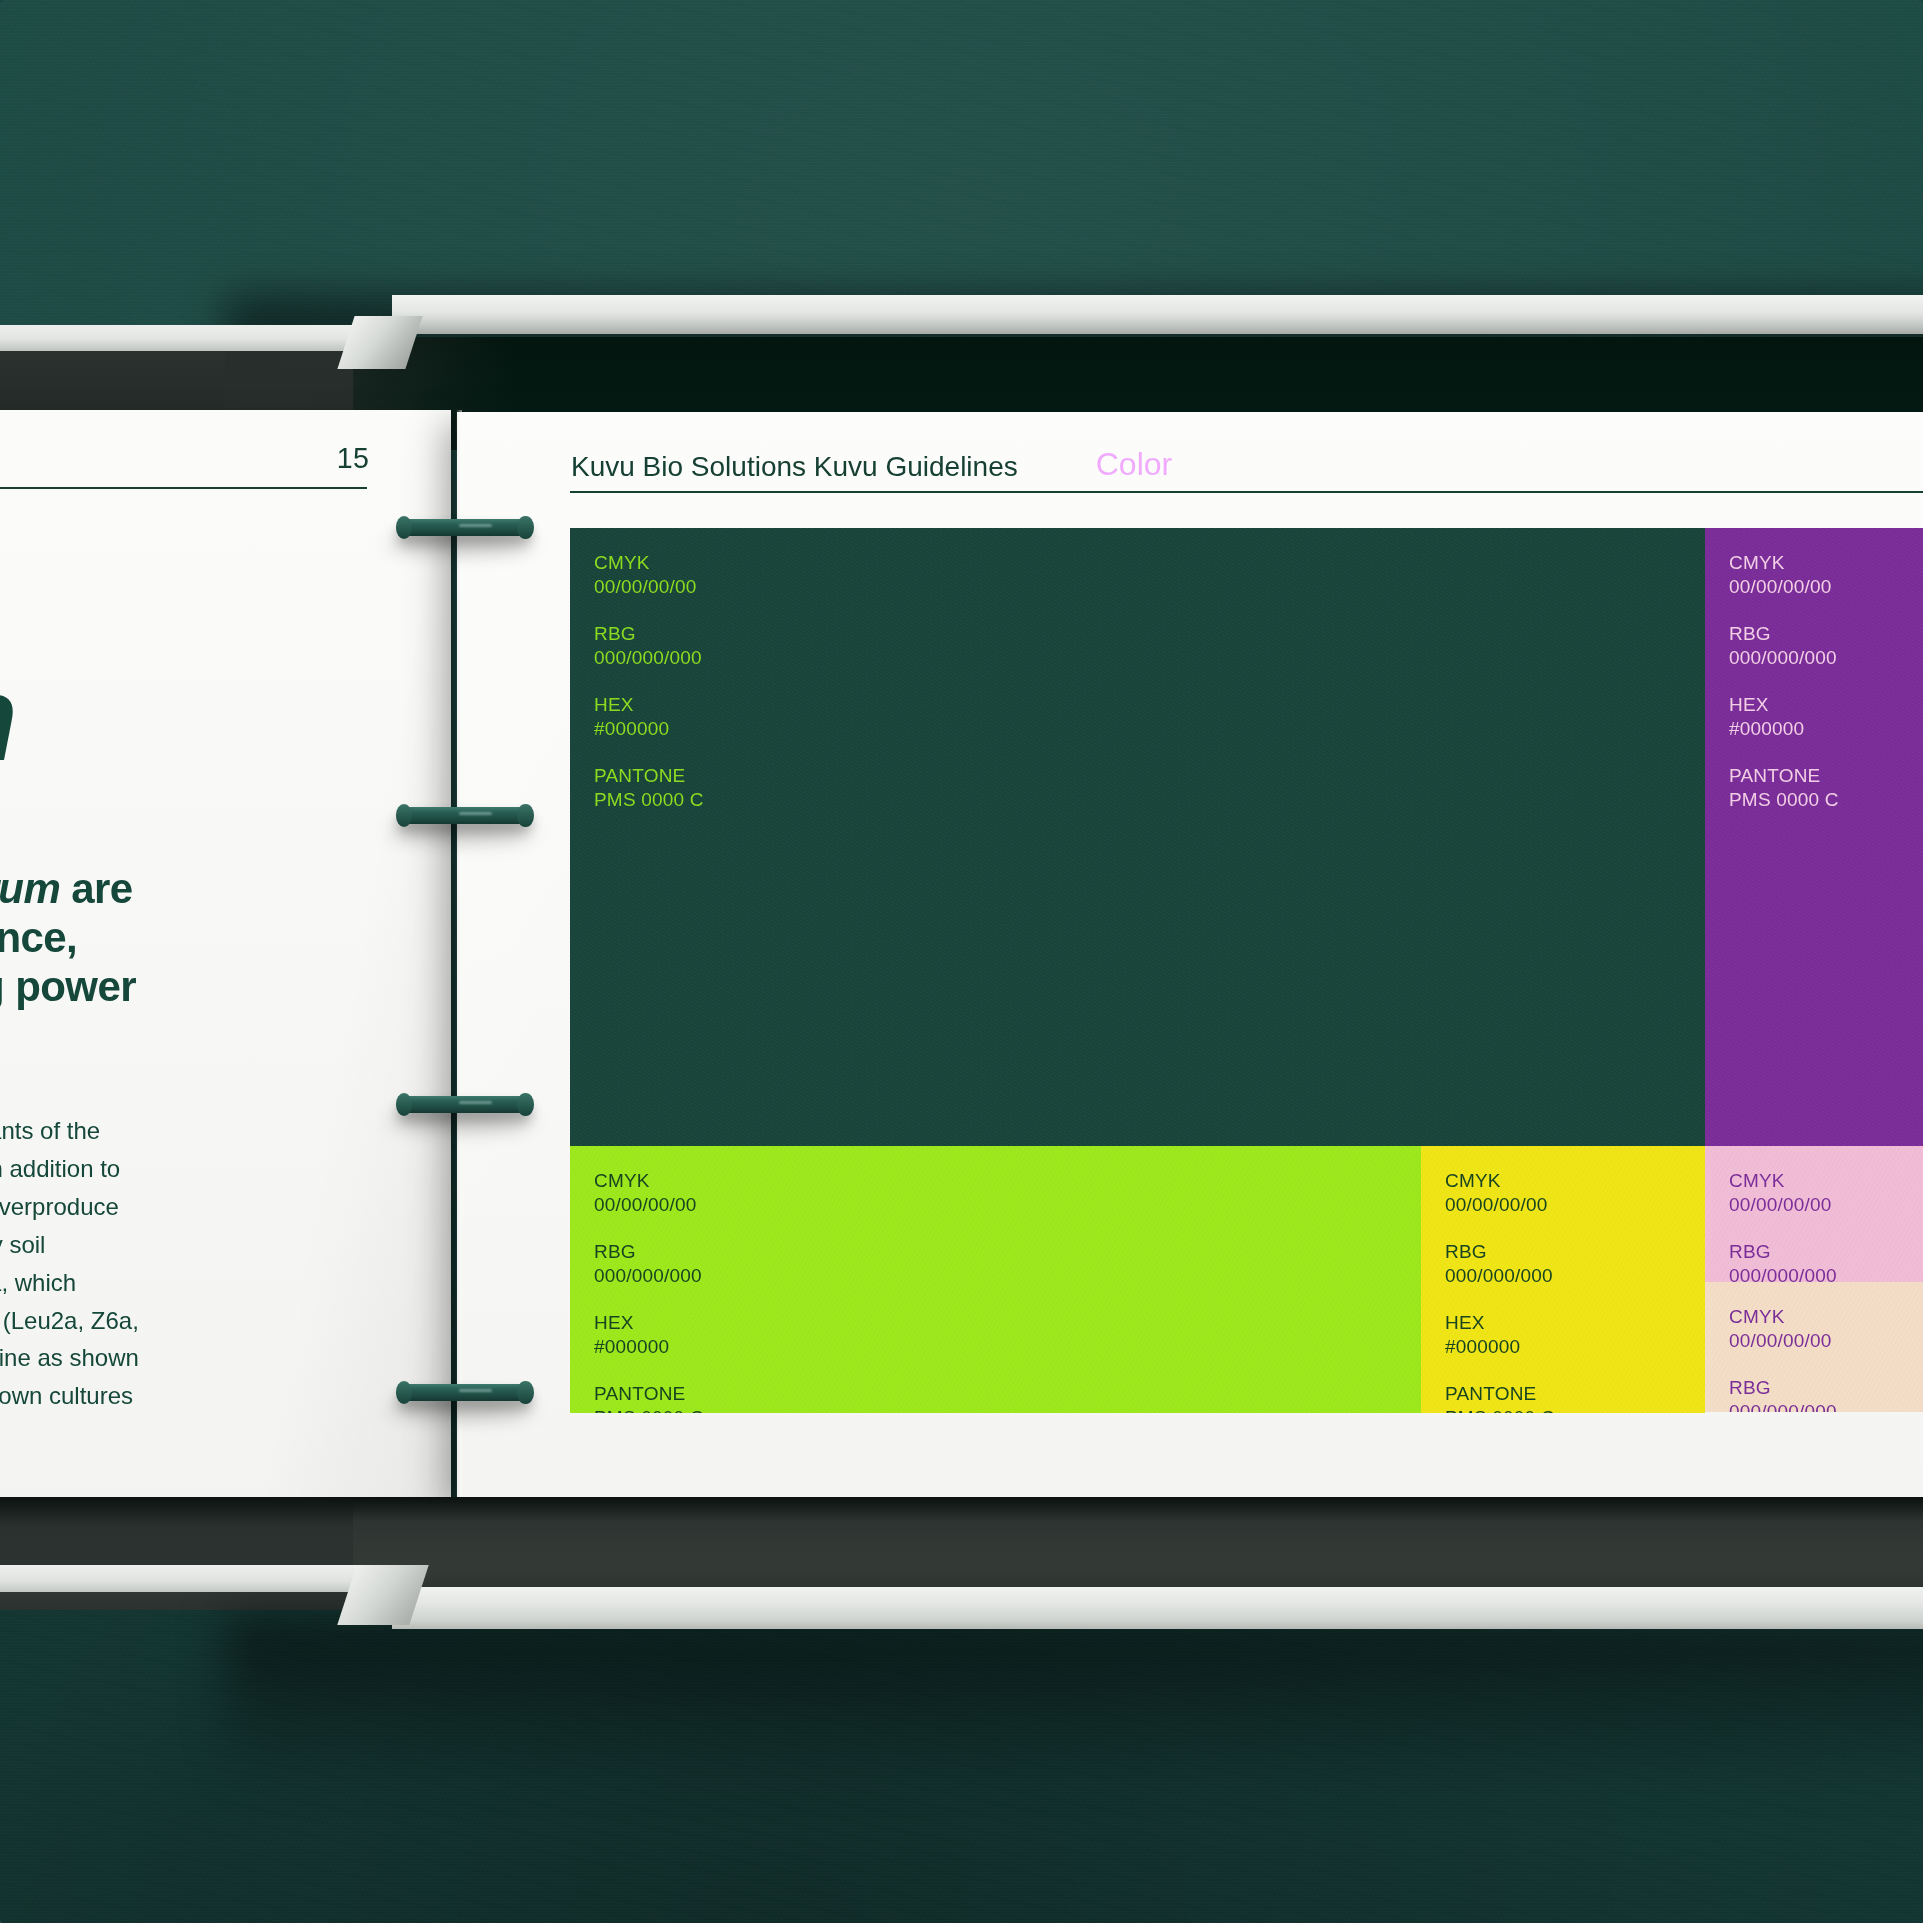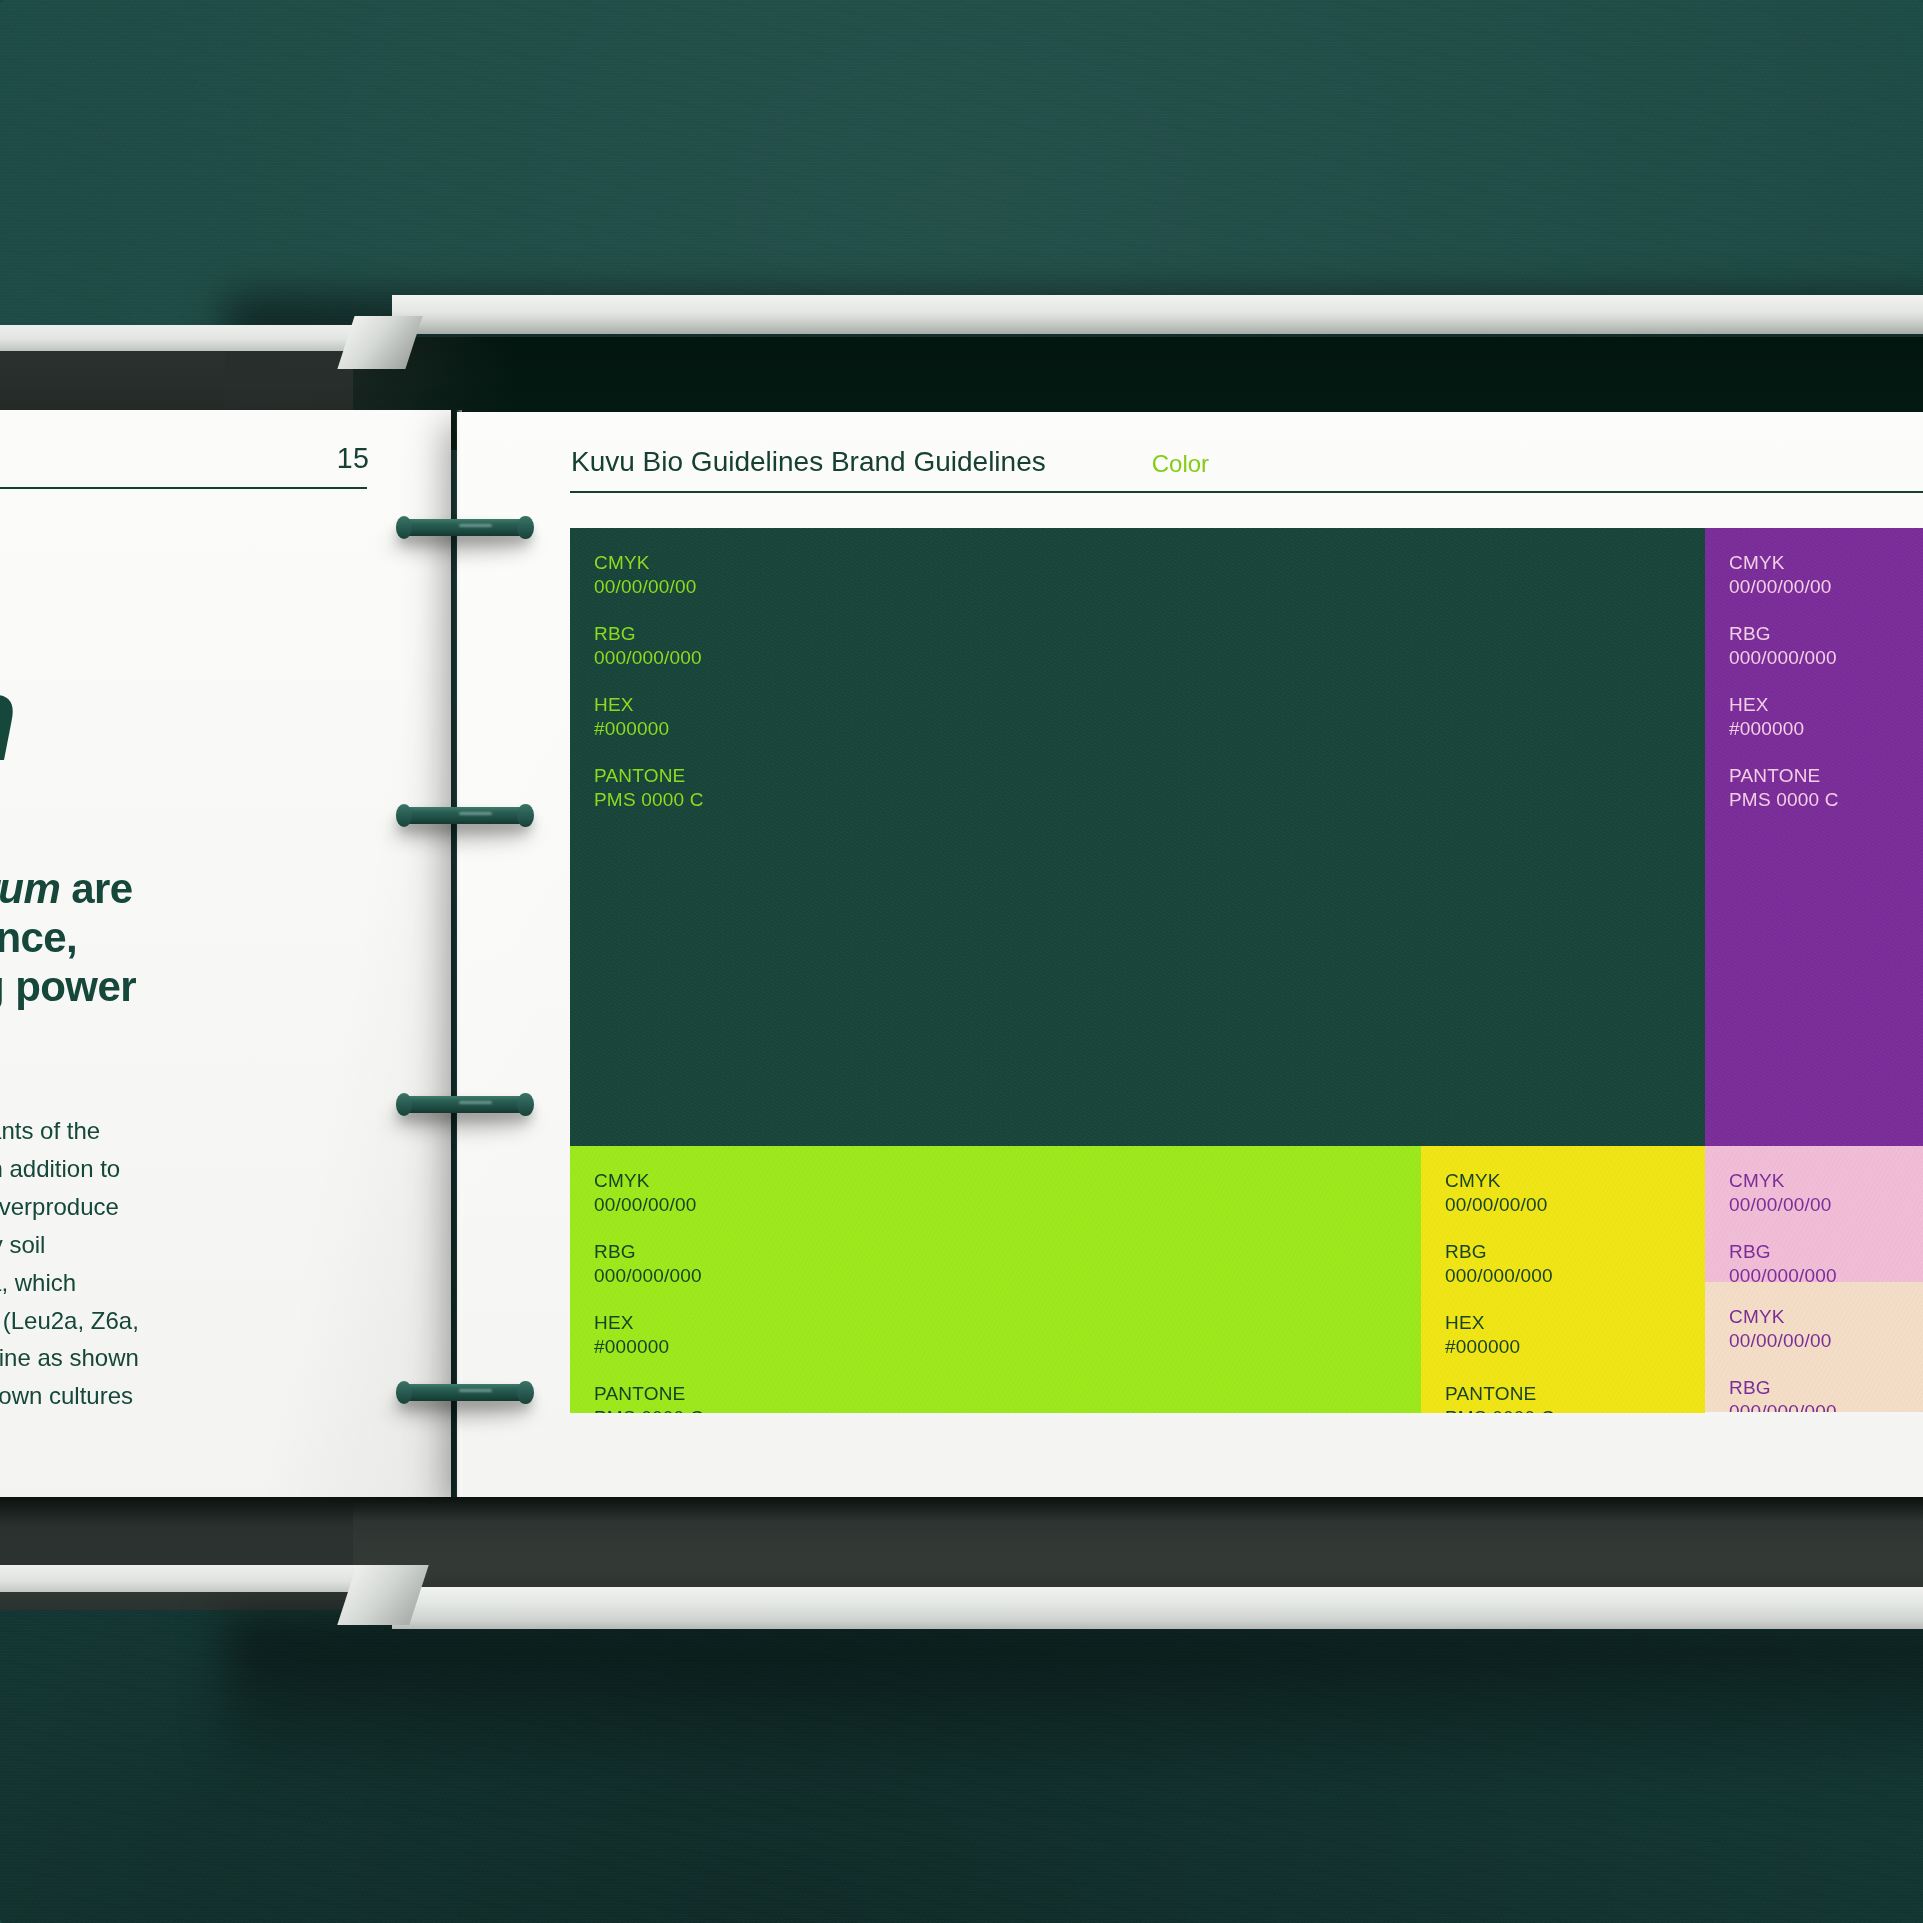--- a/index.html
+++ b/index.html
@@ -157,21 +157,21 @@
     position:absolute;left:-140px;top:1112px;width:556px;
     font-size:24px;line-height:1.58;color:#15473a;
   }
 
   
   .rp-head{
     position:absolute;left:571px;top:446px;width:1368px;
     display:flex;align-items:flex-end;
   }
   .rp-head .ttl{font-size:28px;color:#164034;white-space:nowrap;}
-  .rp-head .sec{font-size:24px;color:#84cc16;margin-left:106px;}
+  .rp-head .sec{font-size:32px;color:#f0abfc;margin-left:78px;}
   .rp-rule{
     position:absolute;left:570px;top:491px;width:1413px;height:2.3px;background:#164034;
   }
 
   
   .grid{
     position:absolute;left:570px;top:528px;width:1413px;height:884px;
   }
   .sw{position:absolute;box-sizing:border-box;padding:22.5px 0 0 24px;overflow:hidden;}
   .sw .blk{margin-bottom:22.5px;}
@@ -264,21 +264,21 @@
     <div class="capR"></div>
   </div>
   <div class="ring" style="left:397px;top:1381px;">
     <div class="shade"></div>
     <div class="bar"></div>
     <div class="capL"></div>
     <div class="capR"></div>
   </div>
 
   <div class="rp-head">
-    <div class="ttl">Kuvu Bio Guidelines Brand Guidelines</div>
+    <div class="ttl">Kuvu Bio Solutions Kuvu Guidelines</div>
     <div class="sec">Color</div>
   </div>
   <div class="rp-rule"></div>
 
   <div class="grid">
       <div class="sw tex sw-green" style="background: rgb(24, 68, 58); color: rgb(140, 220, 30);">
         <div class="blk">
           <div class="k">CMYK</div>
           <div class="v">00/00/00/00</div>
         </div>

